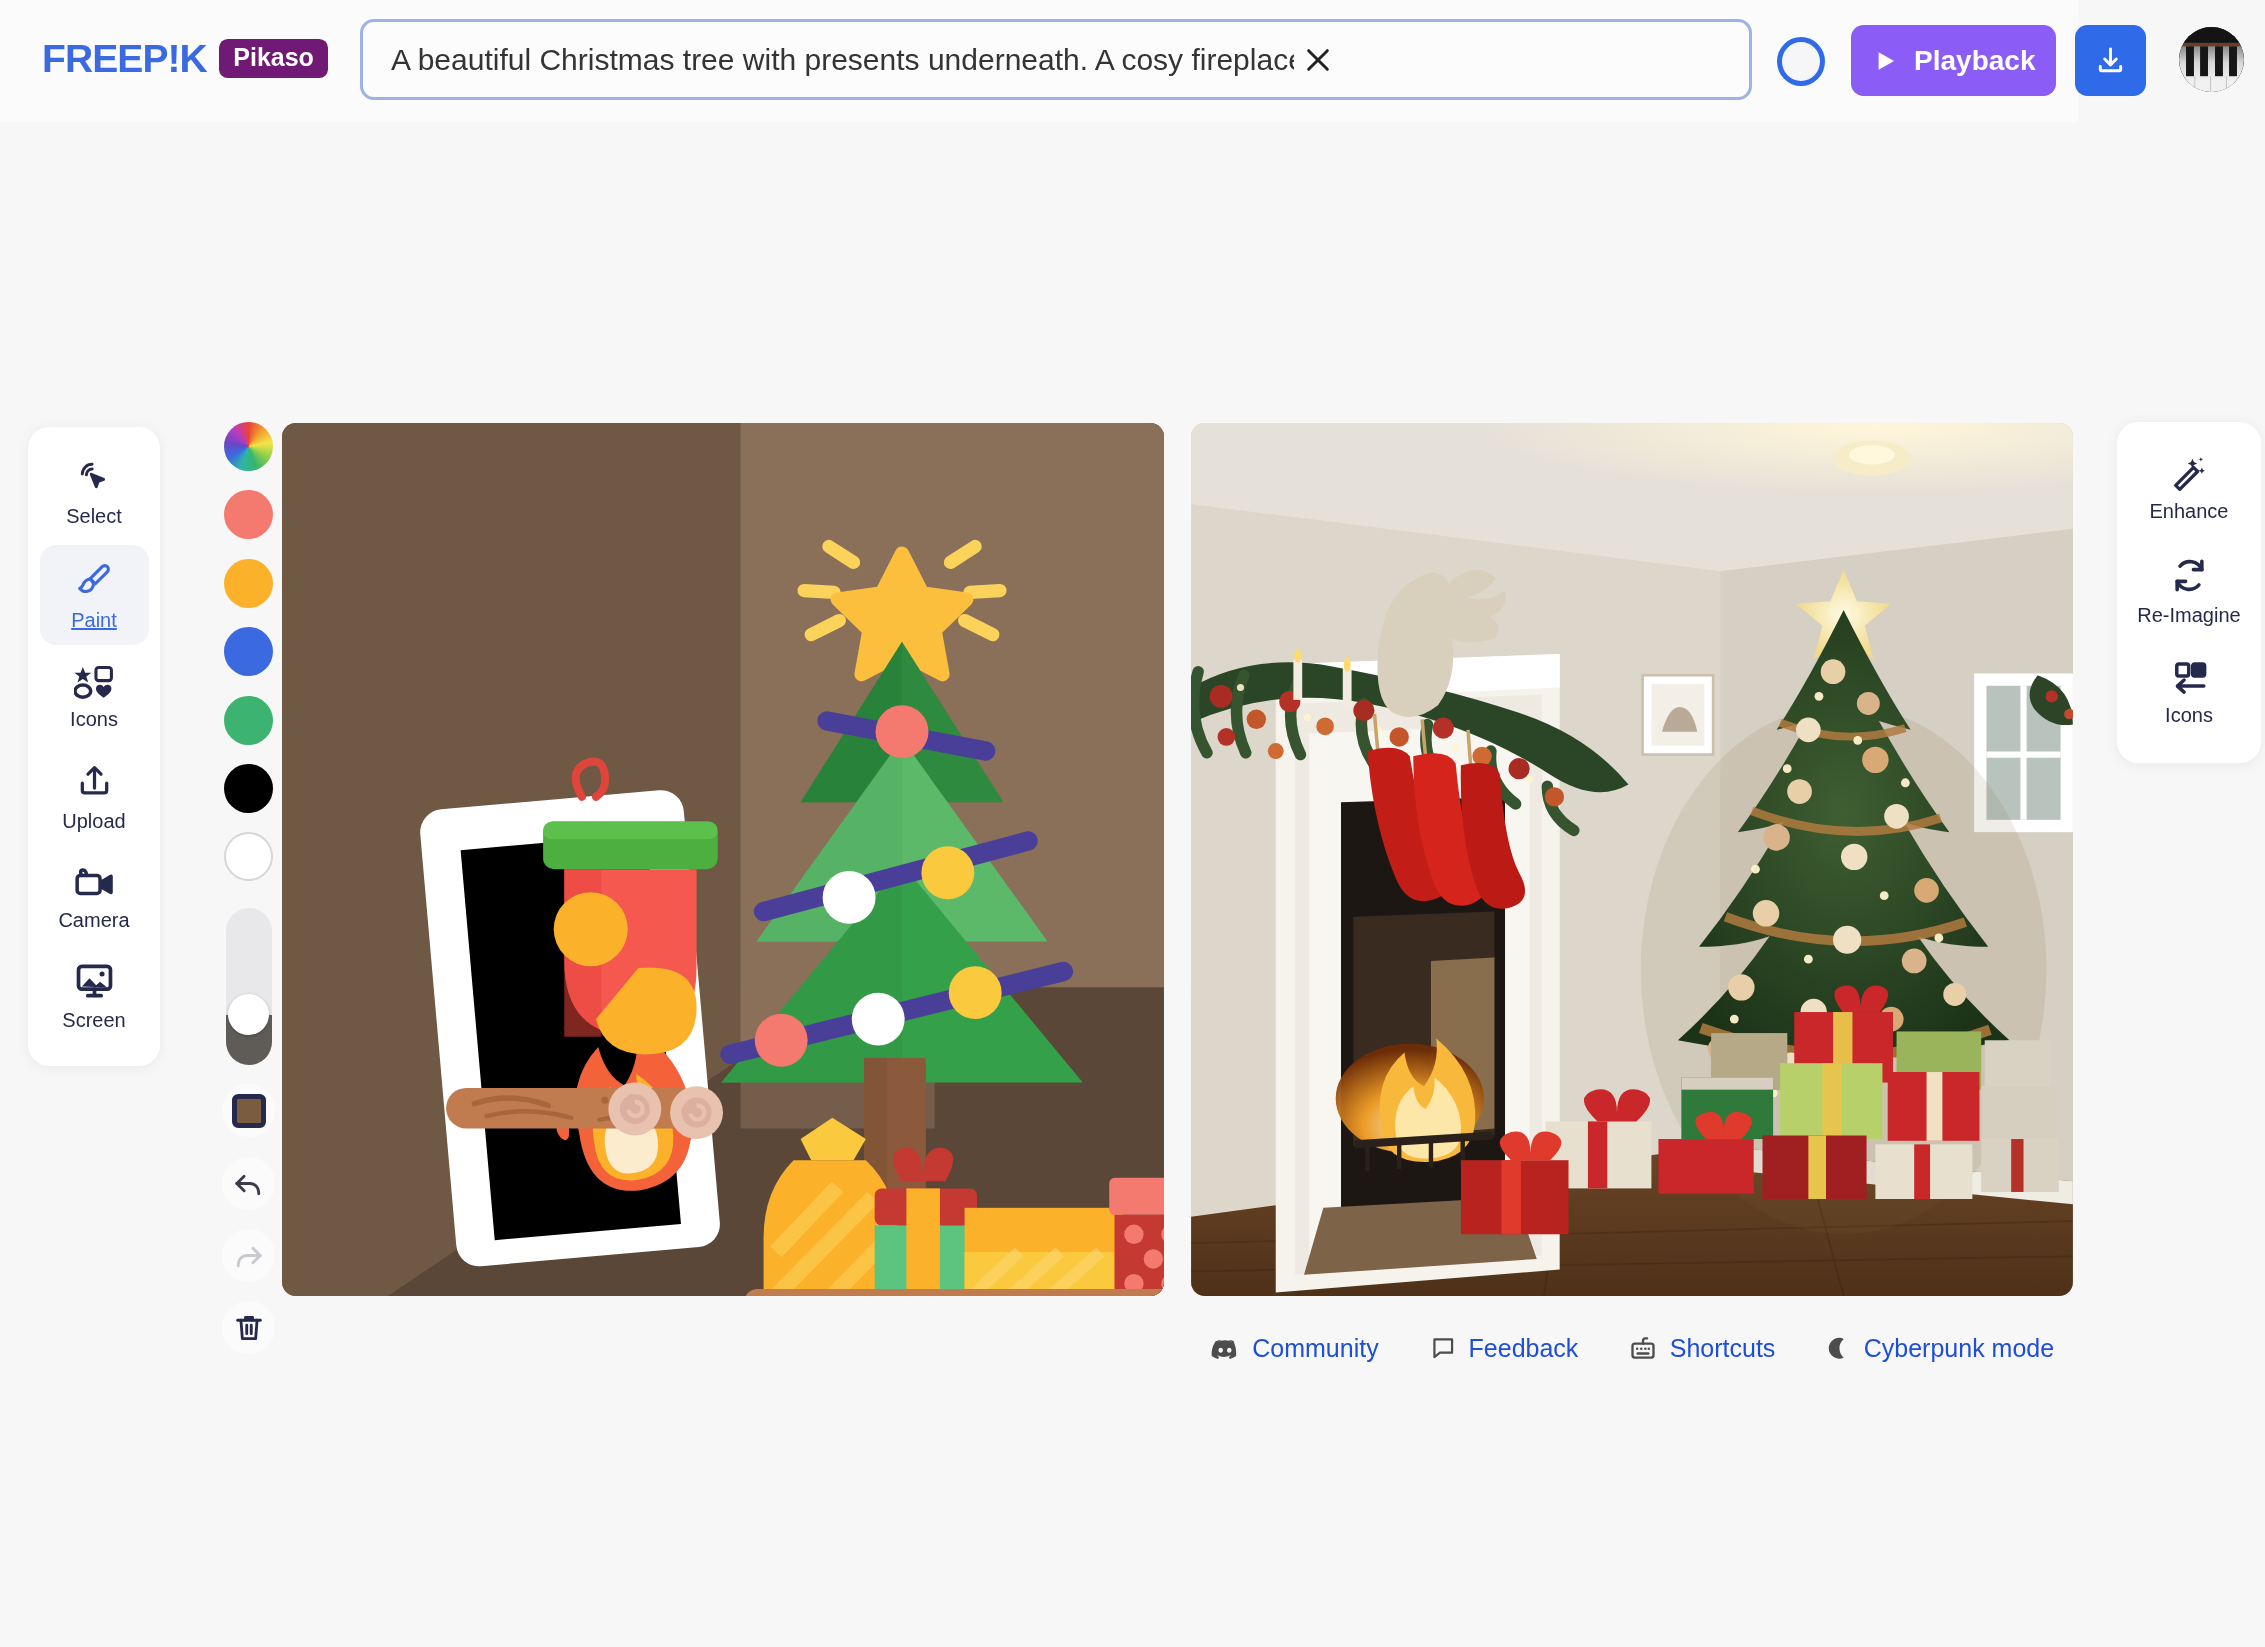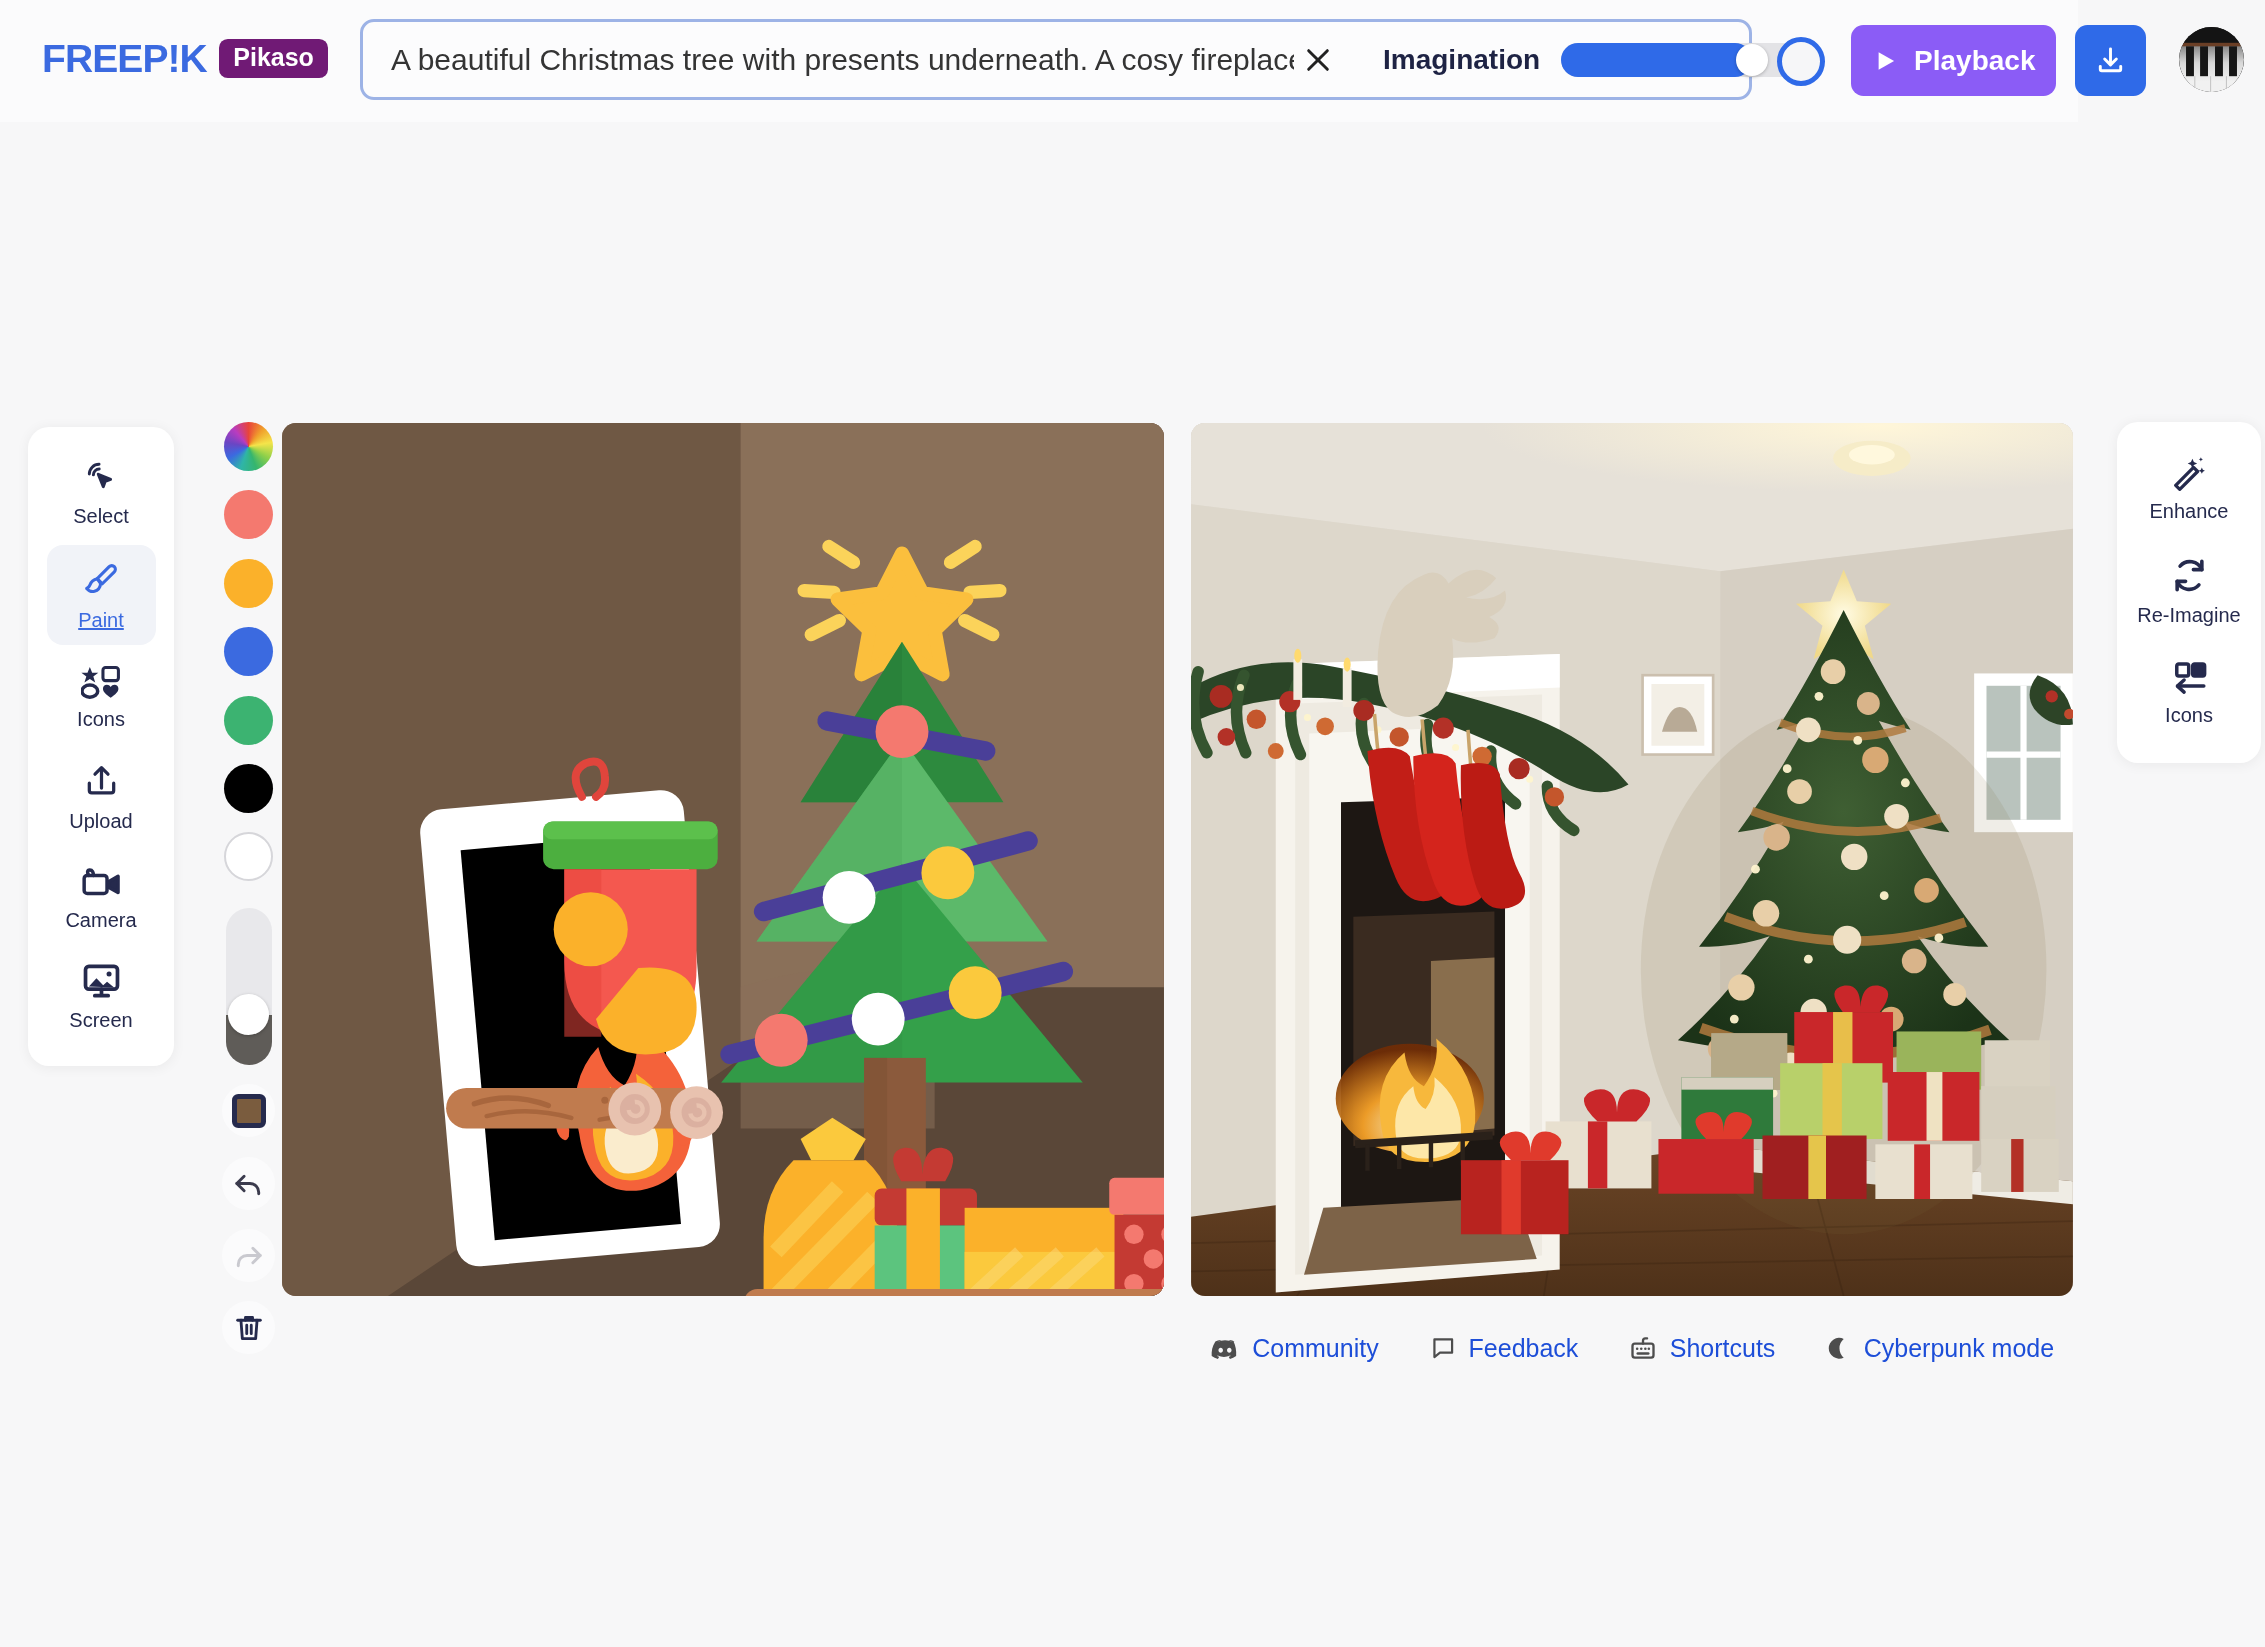--- a/index.html
+++ b/index.html
@@ -105,21 +105,21 @@
   .avatar {
     position: absolute; left: 2179px; top: 26.5px;
     width: 65px; height: 65px; border-radius: 50%;
     overflow: hidden; cursor: pointer;
     background: #1c1c1c;
   }
 
   
   .tool-panel {
     position: absolute; left: 28px; top: 427px;
-    width: 146px;
+    width: 132px;
     background: #ffffff; border-radius: 21px;
     padding: 16px 0;
     box-shadow: 0 1.8px 12.4px rgba(0,0,0,.06);
   }
   .tool-item {
     width: 109px; margin: 0 auto 5.3px auto;
     padding: 14px 0 12.4px 0;
     border-radius: 16px;
     display: flex; flex-direction: column; align-items: center; gap: 8.8px;
     cursor: pointer;
@@ -229,27 +229,20 @@
 
   <div class="prompt-bar" style="border-color: rgb(157, 179, 230);">
     <div class="prompt-input-zone">
       <div class="prompt-text" title="A beautiful Christmas tree with presents underneath. A cosy fireplace wit">A beautiful Christmas tree with presents underneath. A cosy fireplace wit</div>
     </div>
     <div class="prompt-clear">
       <svg width="32" height="32" viewBox="0 0 24 24" fill="none" stroke="#222" stroke-width="2.2" stroke-linecap="round">
         <line x1="5" y1="5" x2="19" y2="19"></line>
           <line x1="19" y1="5" x2="5" y2="19"></line>
       </svg>
-    </div>
-    <div class="imagination-zone">
-      <div class="imagination-label">Imagination</div>
-      <div class="slider-track">
-        <div class="slider-fill" id="imag-fill" style="width: 191px; background: rgb(47, 106, 232);"></div>
-        <div class="slider-thumb" id="imag-thumb" style="left: 175px;"></div>
-      </div>
     </div>
   </div>
 
   <div class="ring-btn"></div>
 
   <div class="playback-btn" style="background: #8b5cf6;">
     <span>
       <svg width="26.5" height="28" viewBox="0 0 24 24">
           <polygon points="6,4 20,12 6,20" fill="#ffffff"></polygon>
         </svg>

